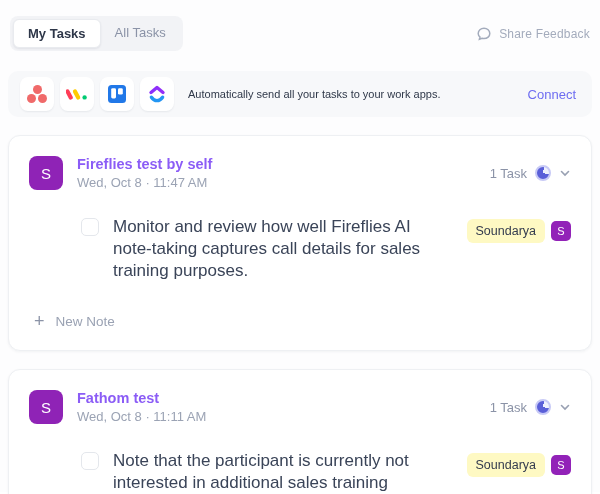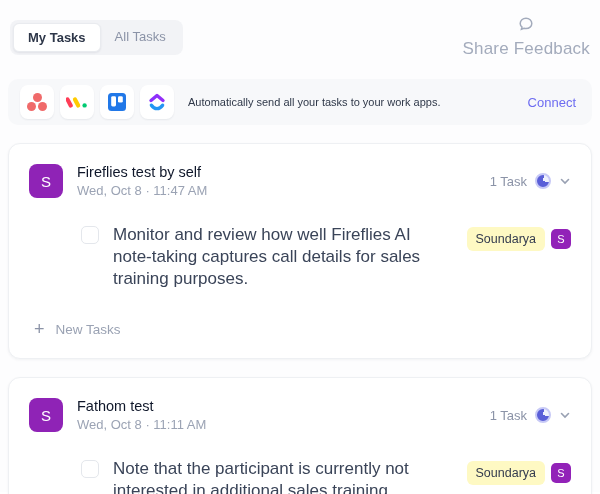--- a/index.html
+++ b/index.html
@@ -5,21 +5,21 @@
   * { margin:0; padding:0; box-sizing:border-box; }
   html,body { width:600px; height:494px; background:#ffffff;
     font-family:"Liberation Sans","DejaVu Sans",sans-serif; overflow:hidden; }
   .page { width:600px; height:492px; background:#fdfdfe; padding:16px 8px 0 8px; }
 
   
   .header-row { display:flex; align-items:center; justify-content:space-between; padding:0 2px; }
   .tab-group { display:flex; background:#f2f3f6; border-radius:8px; padding:3px; }
   .tab { font-size:13px; padding:6px 14px; border-radius:6px; color:#8b93a7; cursor:pointer; white-space:nowrap; }
   .tab.active { background:#ffffff; color:#2e3749; font-weight:700; box-shadow:0 1px 2px rgba(20,30,60,.08); border:1px solid #e9ebef; }
-  .share-feedback { display:flex; align-items:center; gap:7px; color:#a3abbc; font-size:17px; cursor:pointer; letter-spacing:.2px;flex-direction:column; }
+  .share-feedback { display:flex; align-items:center; gap:7px; color:#a3abbc; font-size:12px; cursor:pointer; letter-spacing:.2px; }
   .share-feedback svg { display:block; }
 
   
   .banner { margin-top:20px; background:#f7f8fa; border-radius:10px; height:46px;
     display:flex; align-items:center; padding:0 16px 0 12px; }
   .app-tiles { display:flex; gap:6px; }
   .app-tile { width:34px; height:34px; background:#ffffff; border-radius:8px;
     display:flex; align-items:center; justify-content:center; box-shadow:0 1px 2px rgba(20,30,60,.07); }
   .banner-text { margin-left:14px; font-size:11px; color:#2f3849; flex:1; }
   .connect { font-size:13px; color:#6d6cf1; cursor:pointer; }
@@ -31,21 +31,21 @@
   .asana i:nth-child(2){ left:0; bottom:0; }
   .asana i:nth-child(3){ right:0; bottom:0; }
 
   
   .card { margin-top:18px; background:#ffffff; border:1px solid #eef0f3; border-radius:12px;
     box-shadow:0 1px 3px rgba(25,35,60,.05); padding:20px 20px 14px 20px; }
   .card-header { display:flex; align-items:center; }
   .avatar { width:34px; height:34px; border-radius:8px; background:#8f23b6; color:#ffffff;
     font-size:15px; display:flex; align-items:center; justify-content:center; flex:none; }
   .card-titles { margin-left:14px; flex:1; min-width:0; }
-  .card-title { font-size:14.5px; font-weight:400; color:#0f172a; }
+  .card-title { font-size:14.5px; font-weight:700; color:#8b5cf6; }
   .card-date { font-size:13px; color:#9ba3b4; margin-top:3px; }
   .card-meta { display:flex; align-items:center; gap:8px; color:#8b93a7; font-size:13px;margin-left:36px; }
   .progress-dot { width:16px; height:16px; border-radius:50%; border:2px solid #c7c9f6;
     background:conic-gradient(from 10deg, #eef0fd 0deg 95deg, #5a5fd8 95deg 360deg); }
   .chev { color:#98a0b2; display:flex; }
 
   .task-row { display:flex; align-items:flex-start; margin:26px 0 0 52px; }
   .checkbox { width:18px; height:18px; border:1.5px solid #e4e7ec; border-radius:5px;
     background:#ffffff; flex:none; margin-top:2px; cursor:pointer; }
   .task-text { font-size:17px; color:#3a4458; line-height:22px; margin:0 14px 0 14px; flex:1; }
@@ -143,21 +143,21 @@
     <div class="task-row">
       <span class="checkbox"></span>
       <div class="task-text">Monitor and review how well Fireflies AI note-taking captures call details for sales training purposes.</div>
       <div class="task-side">
         <span class="assignee-chip">Soundarya</span>
         <span class="assignee-badge">S</span>
       </div>
     </div>
     <div class="new-task">
       <span class="plus">+</span>
-      <span>New Tasks</span>
+      <span>New Note</span>
     </div>
   </div>
 
   <div class="card">
     <div class="card-header">
       <div class="avatar">S</div>
       <div class="card-titles">
         <div class="card-title">Fathom test</div>
         <div class="card-date">Wed, Oct 8 · 11:11 AM</div>
       </div>

